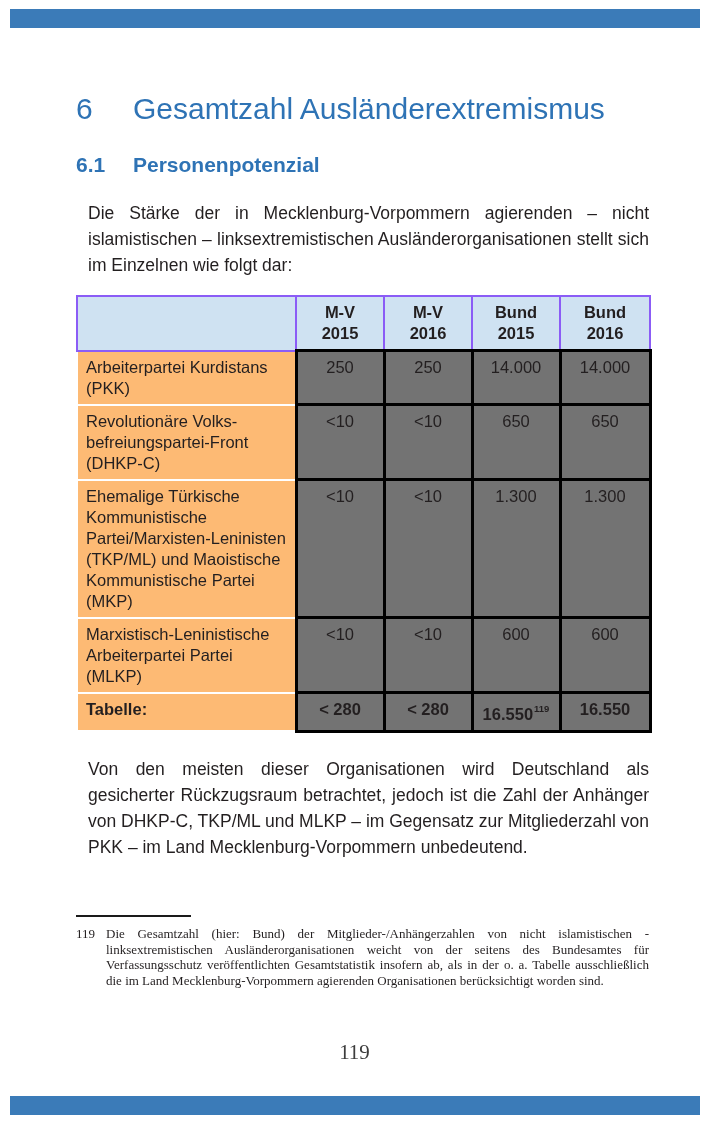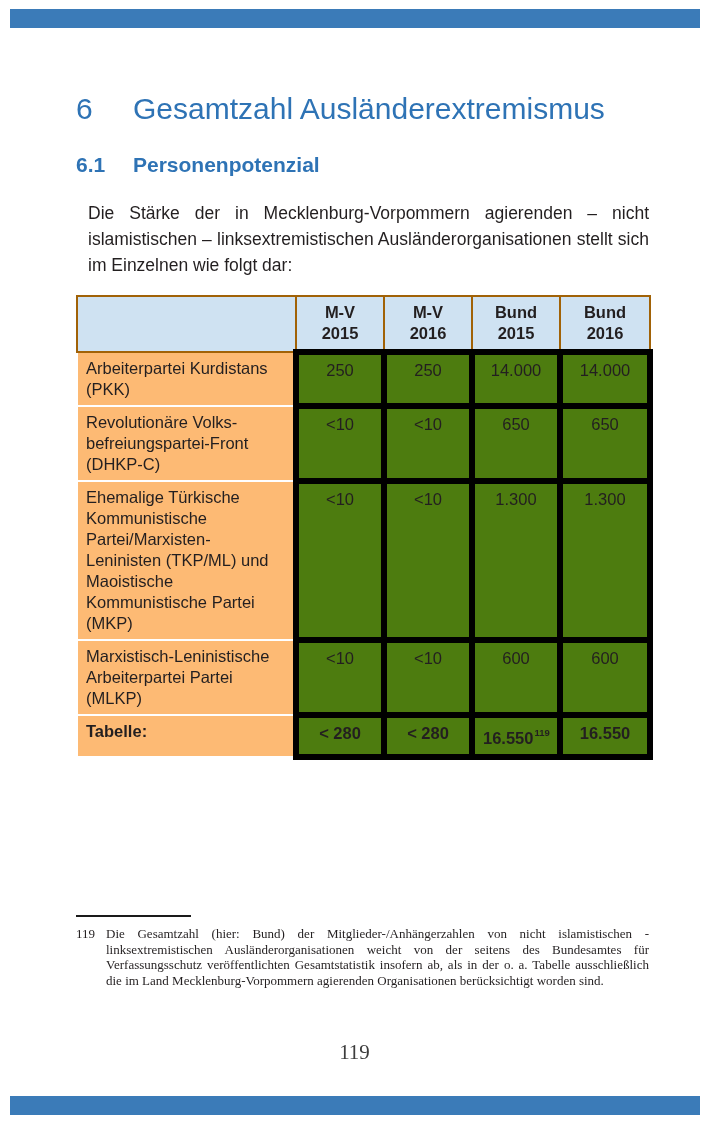--- a/index.html
+++ b/index.html
@@ -70,36 +70,36 @@
     font-size: 16.5px;
     line-height: 21px;
   }
   table.stats th, table.stats td {
     vertical-align: top;
     padding: 5px 8px;
     hyphens: manual;
   }
   .blue-cell {
     background: #cfe2f2;
-    border: 2px solid #a16207;
+    border: 2px solid #8b5cf6;
   }
   th.blue-cell {
     font-weight: 700;
     text-align: center;
     padding-top: 6px;
     padding-bottom: 6px;
   }
   td.label-cell {
     background: #fdba74;
     border: 2px solid #ffffff;
     text-align: left;
   }
   td.val {
-    background: #4d7c0f;
-    border: 6px solid #000000;
+    background: #737373;
+    border: 3px solid #000000;
     text-align: center;
   }
   tr.total-row td { font-weight: 700; }
   td.val sup {
     font-size: 9.5px;
     font-weight: 700;
     position: relative;
     top: -1px;
     margin-left: 1px;
   }
@@ -218,20 +218,21 @@
           <td class="val">&lt; 280</td>
           <td class="val">&lt; 280</td>
           <td class="val">
             <span>16.550</span><sup>119</sup>
           </td>
           <td class="val">16.550</td>
         </tr>
       </tbody>
     </table>
 
+    <p class="body-text closing">Von den meisten dieser Organisationen wird Deutschland als gesicherter Rückzugsraum betrachtet, jedoch ist die Zahl der Anhänger von DHKP-C, TKP/ML und MLKP – im Gegensatz zur Mitgliederzahl von PKK – im Land Mecklenburg-Vorpommern unbedeutend.</p>
 
   </div>
 
   <div class="footnote">
     <div class="footnote-rule"></div>
     <div class="footnote-body">
       <span class="fn-num">119</span>
       <span class="fn-text">Die Gesamtzahl (hier: Bund) der Mitglieder-/Anhängerzahlen von nicht islamistischen - linksextremistischen Ausländerorganisationen weicht von der seitens des Bundesamtes für Verfassungsschutz veröffentlichten Gesamtstatistik insofern ab, als in der o. a. Tabelle ausschließlich die im Land Mecklenburg-Vorpommern agierenden Organisationen berücksichtigt worden sind.</span>
     </div>
   </div>

